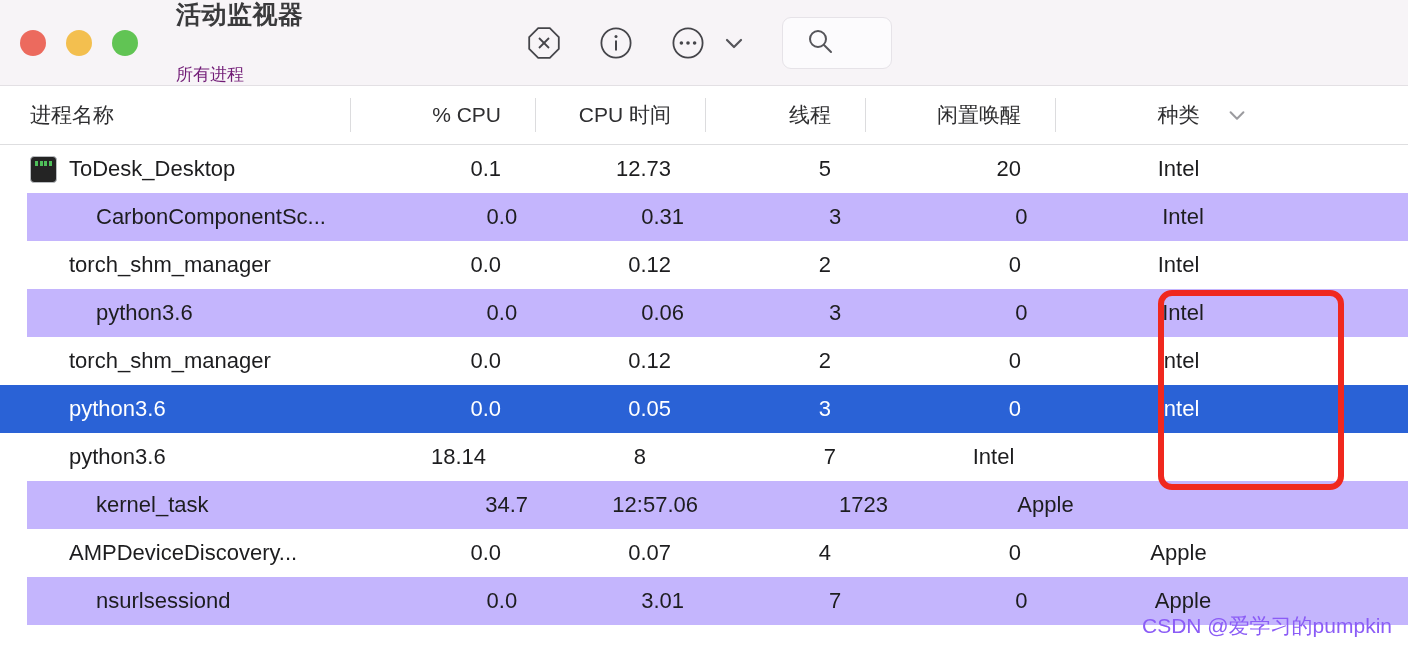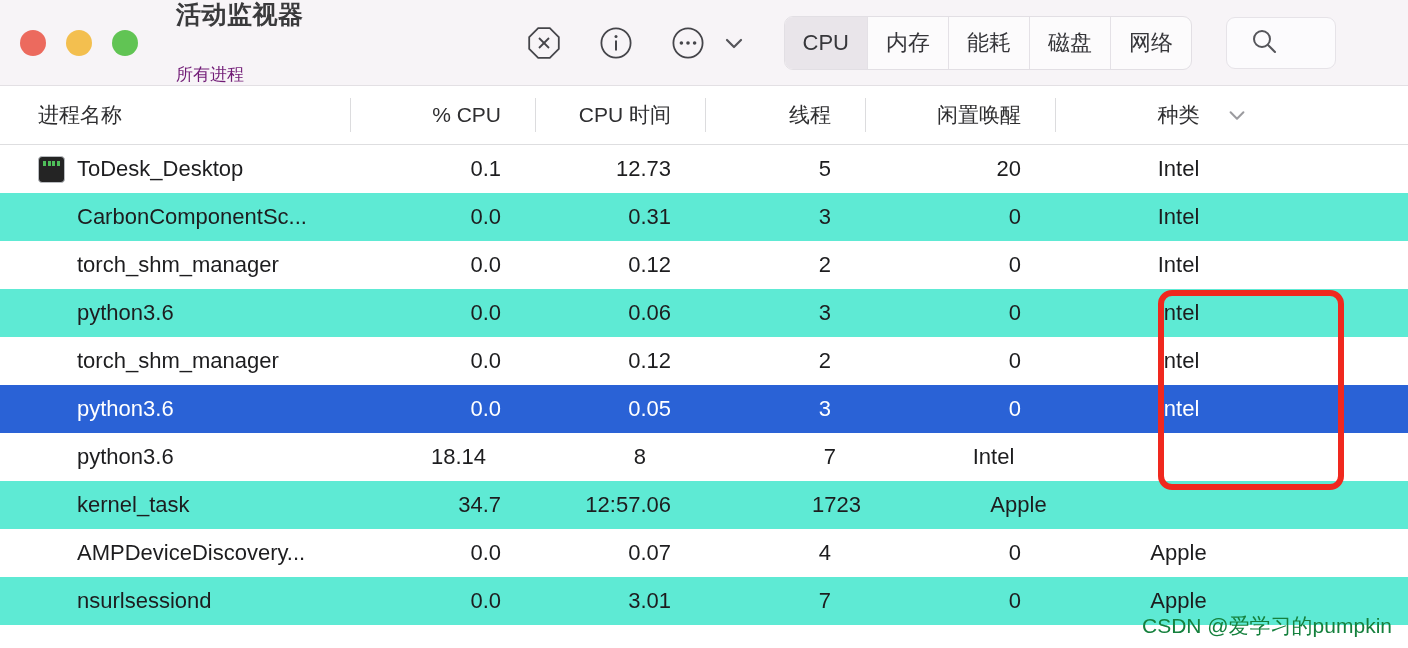--- a/index.html
+++ b/index.html
@@ -183,36 +183,36 @@
   .c-gpu   { width: 138px; }
 
   
   .rows { position: relative; }
   .row {
     display: flex;
     height: 48px;
     align-items: stretch;
     background: #ffffff;
   }
-  .row.alt { background: #5eead4; }
+  .row.alt { background: #c4b5fd; margin-left: 27px; }
   .row.selected { background: #2a62d6; }
   .row .cell {
     display: flex;
     align-items: center;
     font-size: 22px;
     color: #1d1d1f;
     box-sizing: border-box;
     white-space: nowrap;
     overflow: hidden;
   }
   .row.selected .cell { color: #ffffff; }
 
   .cell.c-name {
     justify-content: flex-start;
-    padding-left: 38px;
+    padding-left: 30px;
     gap: 12px;
   }
   .cell.c-cpu, .cell.c-time, .cell.c-thr, .cell.c-idle {
     justify-content: flex-end;
     padding-right: 34px;
   }
   .cell.c-kind { justify-content: center; }
   .cell.c-gpu { justify-content: flex-end; padding-right: 34px; }
 
   .proc-icon {
@@ -257,21 +257,21 @@
     box-sizing: border-box;
     pointer-events: none;
   }
 
   
   .watermark {
     position: absolute;
     right: 16px;
     bottom: 8px;
     font-size: 21px;
-    color: #15803d;
+    color: #8b5cf6;
     white-space: nowrap;
     pointer-events: none;
   }
 </style>
 </head>
 <body>
 
 <div class="window">
 
   <div class="toolbar">
@@ -314,27 +314,20 @@
         </svg>
       </div>
 
       <div class="chev">
         <svg width="24" height="24" viewBox="0 0 24 24" fill="none" stroke="#55555a" stroke-width="2.2" stroke-linecap="round" stroke-linejoin="round">
           <polyline points="5,9 12,16 19,9"></polyline>
         </svg>
       </div>
     </div>
 
-    <div class="segmented">
-      <div class="seg active">CPU</div>
-      <div class="seg">内存</div>
-      <div class="seg">能耗</div>
-      <div class="seg">磁盘</div>
-      <div class="seg">网络</div>
-    </div>
 
     <div class="search-box" title="">
       <span>
         <svg width="30" height="30" viewBox="0 0 30 30" fill="none" stroke="#55555a" stroke-width="2">
           <circle cx="13" cy="13" r="8"></circle>
           <line x1="19" y1="19" x2="26" y2="26" stroke-linecap="round"></line>
         </svg>
       </span>
     </div>
   </div>

